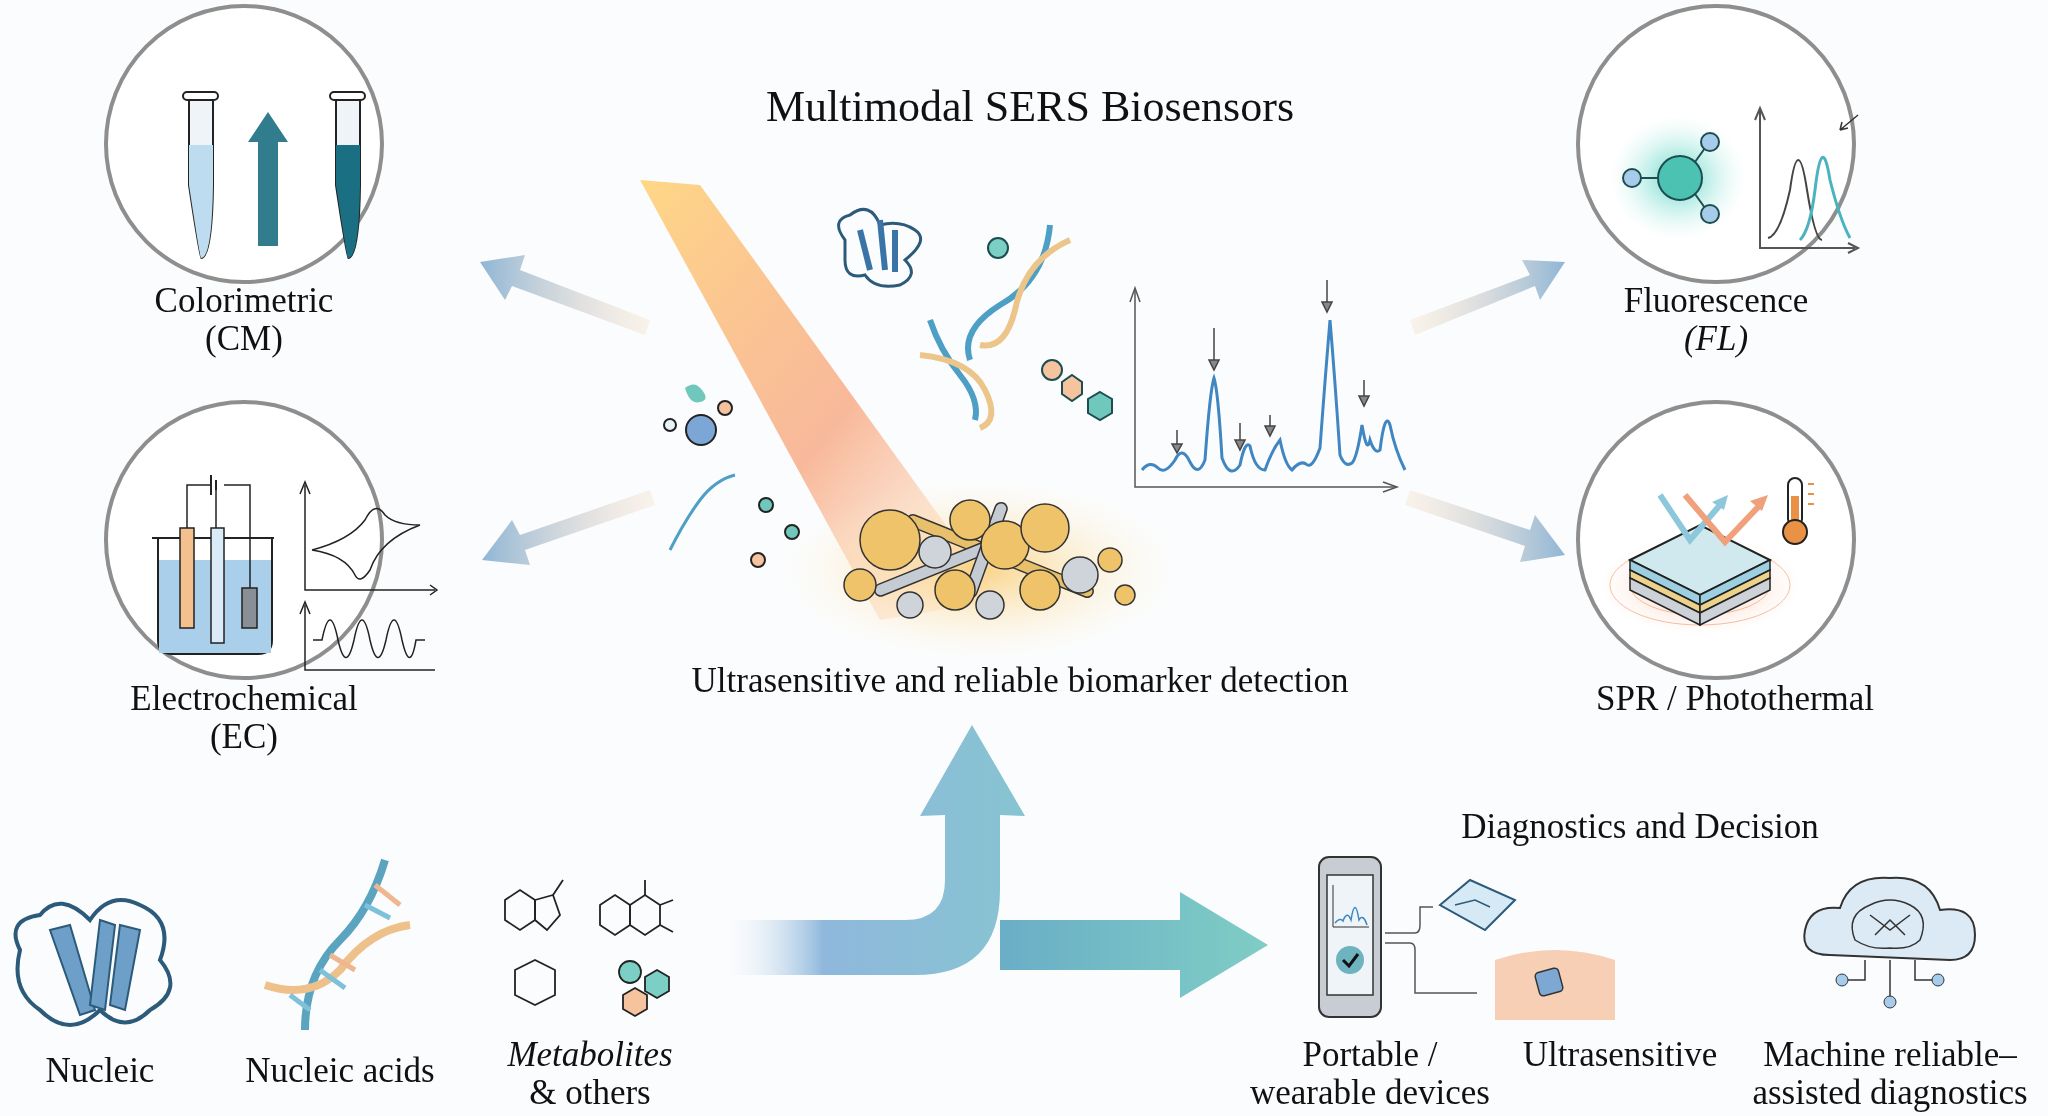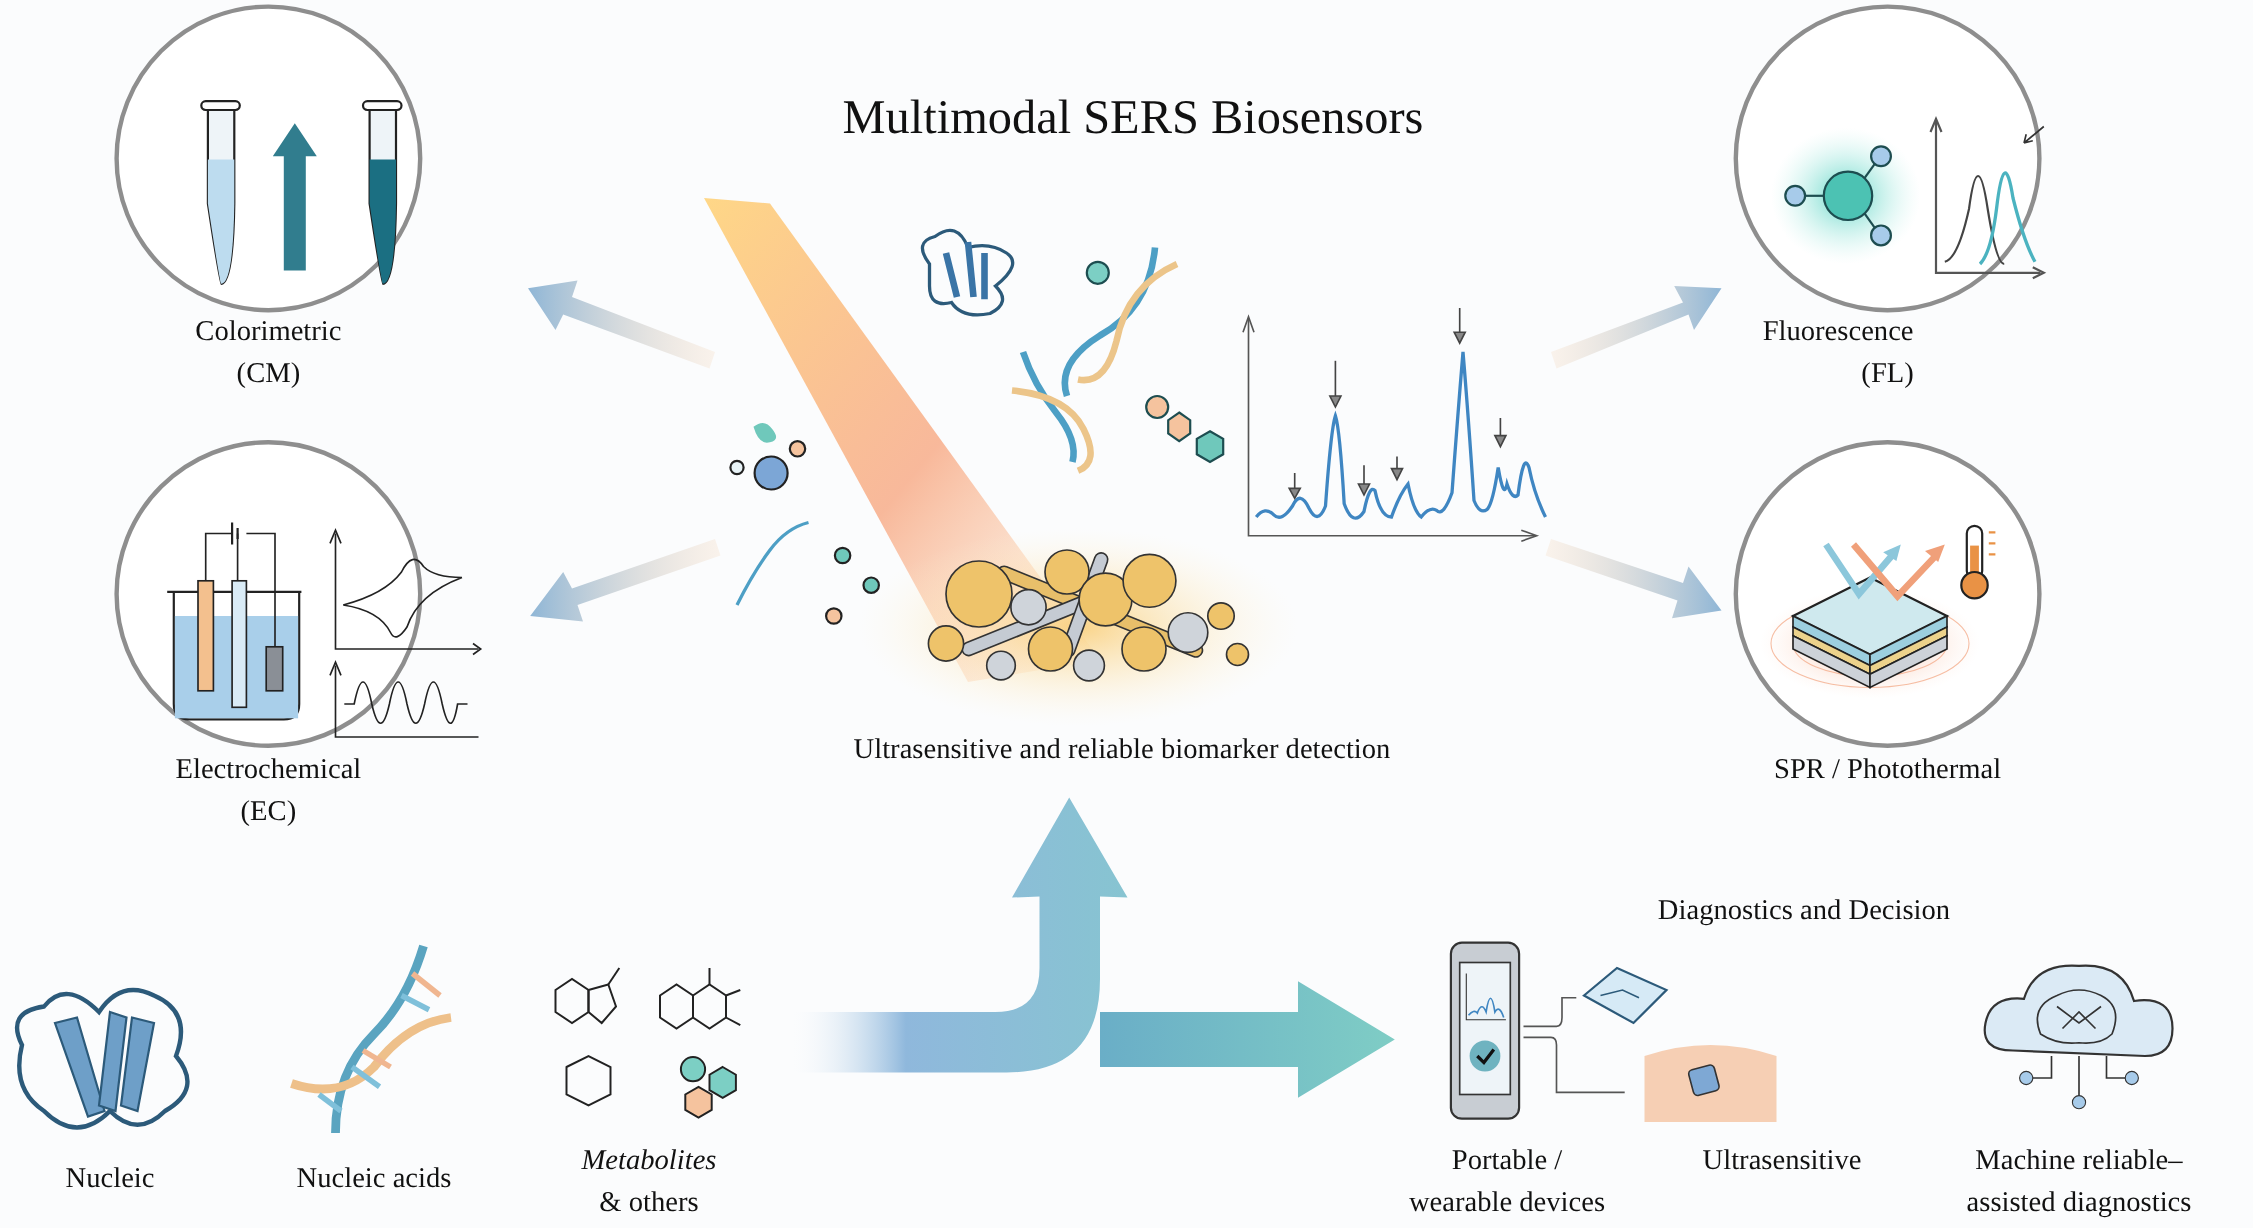--- a/index.html
+++ b/index.html
@@ -4,21 +4,21 @@
 <style>
   html, body { margin: 0; padding: 0; }
   body {
     width: 2048px; height: 1116px; overflow: hidden;
     background: #fbfcfd;
     font-family: "Liberation Serif", "DejaVu Serif", serif;
     color: #111;
     position: relative;
   }
   .label {
-    position: absolute; text-align: center; font-size: 26px; line-height: 38px;
+    position: absolute; text-align: center; font-size: 35px; line-height: 38px;
     color: #111; white-space: nowrap;
   }
   .title { font-size: 44px; }
   .circle {
     position: absolute; border: 4px solid #8e8e8e; border-radius: 50%;
     background: #ffffff; box-sizing: border-box;
   }
   svg { position: absolute; overflow: visible; }
 </style>
 </head>
@@ -132,22 +132,22 @@
   <circle cx="110" cy="42" r="9" fill="#a7cbea" stroke="#1d4d50" stroke-width="2"></circle>
   <circle cx="110" cy="114" r="9" fill="#a7cbea" stroke="#1d4d50" stroke-width="2"></circle>
   <g fill="none" stroke-width="2">
     <path d="M160,10 L160,148 L255,148" stroke="#555"></path>
     <path d="M155,20 L160,8 L165,20 M248,143 L258,148 L248,153" stroke="#555"></path>
     <path d="M168,138 Q180,135 190,90 Q198,30 207,90 Q215,140 222,140" stroke="#444"></path>
     <path d="M200,140 Q210,130 215,90 Q222,30 230,80 Q240,120 250,138" stroke="#4bb3c0" stroke-width="3"></path>
     <path d="M258,15 L240,30 M240,30 L248,28 M240,30 L242,22" stroke="#333" stroke-width="1.5"></path>
   </g>
 </svg>
-<div class="label" style="left:1561px;top:282px;width:220px;">Fluorescence</div>
-<div class="label" style="left:1606px;top:320px;width:220px;">(FL)</div>
+<div class="label" style="left:1606px;top:282px;width:220px;">Fluorescence</div>
+<div class="label" style="left:1606px;top:320px;width:220px;font-style:italic;">(FL)</div>
 
 <div class="circle" style="left:1576px;top:400px;width:280px;height:280px;"></div>
 <svg style="left:1600px;top:470px" width="260" height="190">
   <ellipse cx="100" cy="115" rx="100" ry="50" fill="url(#heat)"></ellipse>
   <ellipse cx="100" cy="115" rx="90" ry="40" fill="none" stroke="#f2a27d" stroke-width="1" opacity="0.7"></ellipse>
   <ellipse cx="100" cy="115" rx="70" ry="30" fill="none" stroke="#f2a27d" stroke-width="1" opacity="0.7"></ellipse>
   <polygon points="30,90 100,55 170,90 100,125" fill="#cfe9ee" stroke="#222" stroke-width="2"></polygon>
   <polygon points="30,90 100,125 100,135 30,100" fill="#9ccfdf" stroke="#222" stroke-width="1.5"></polygon>
   <polygon points="100,125 170,90 170,100 100,135" fill="#9ccfdf" stroke="#222" stroke-width="1.5"></polygon>
   <polygon points="30,100 100,135 100,143 30,108" fill="#ecd28b" stroke="#222" stroke-width="1.5"></polygon>

